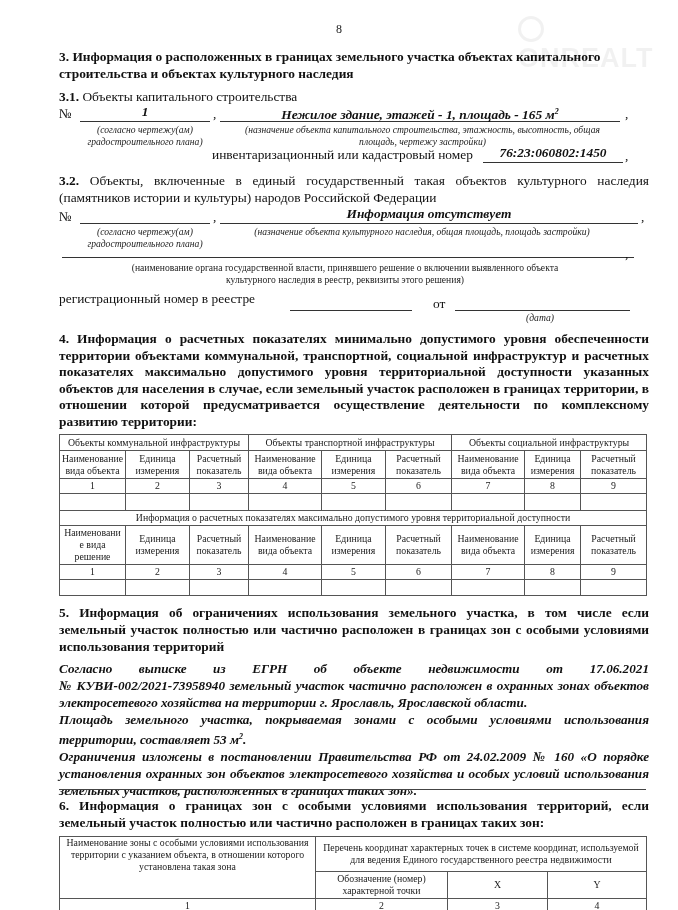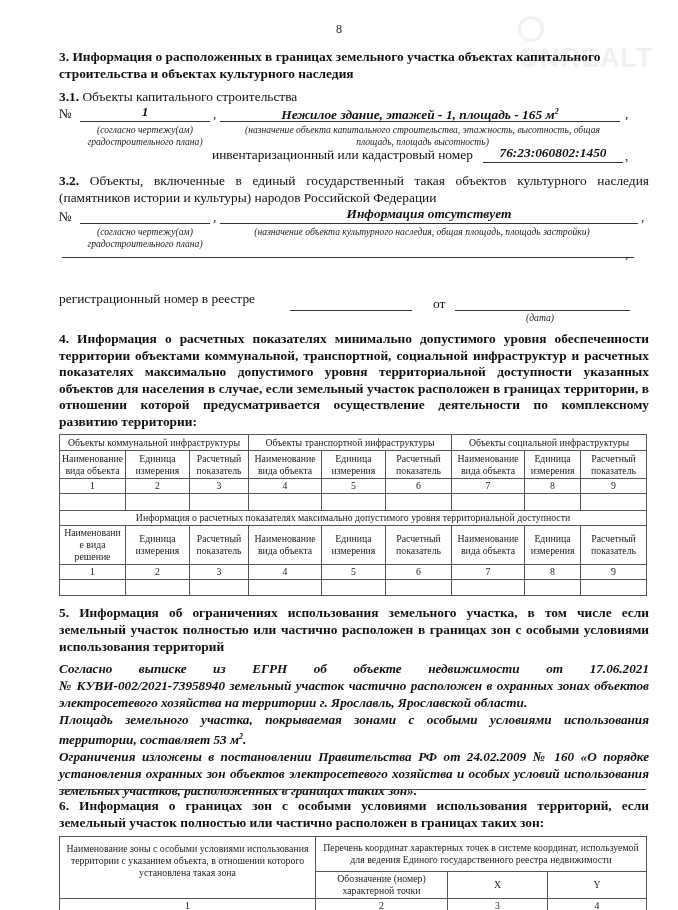--- a/index.html
+++ b/index.html
@@ -39,21 +39,21 @@
 
   <div class="abs txt" style="left:59px; top:88px;"><span class="b">3.1.</span><span> Объекты капитального строительства</span></div>
 
   <div class="abs txt" style="left:59px; top:105px;">№</div>
   <div class="abs line field" style="left:80px; top:104px; width:130px; height:18px;"><span>1</span></div>
   <div class="abs comma" style="left:213px; top:106px;">,</div>
   <div class="abs line field" style="left:220px; top:104px; width:400px; height:18px;"><span>Нежилое здание, этажей - 1, площадь - 165 м</span><sup>2</sup></div>
   <div class="abs comma" style="left:625px; top:106px;">,</div>
 
   <div class="abs cap" style="left:80px; top:124px; width:130px;">(согласно чертежу(ам) градостроительного плана)</div>
-  <div class="abs cap" style="left:225px; top:124px; width:395px;">(назначение объекта капитального строительства, этажность, высотность, общая площадь, площадь высотность)</div>
+  <div class="abs cap" style="left:225px; top:124px; width:395px;">(назначение объекта капитального строительства, этажность, высотность, общая площадь, чертежу застройки)</div>
 
   <div class="abs txt" style="left:212px; top:146px;">инвентаризационный или кадастровый номер</div>
   <div class="abs line field" style="left:483px; top:145px; width:140px; height:18px;"><span>76:23:060802:1450</span></div>
   <div class="abs comma" style="left:625px; top:148px;">,</div>
 
   <div class="abs txt" style="left:59px; top:172px; width:590px;">
     <div class="just"><span class="b">3.2.</span><span> Объекты, включенные в единый государственный такая объектов культурного наследия</span></div>
     <div>(памятников истории и культуры) народов Российской Федерации</div>
   </div>
 
@@ -61,20 +61,21 @@
   <div class="abs line field" style="left:80px; top:206px; width:130px; height:18px;"><span></span></div>
   <div class="abs comma" style="left:213px; top:209px;">,</div>
   <div class="abs line field" style="left:220px; top:206px; width:418px; height:18px;"><span>Информация отсутствует</span></div>
   <div class="abs comma" style="left:641px; top:209px;">,</div>
 
   <div class="abs cap" style="left:80px; top:226px; width:130px;">(согласно чертежу(ам) градостроительного плана)</div>
   <div class="abs cap" style="left:217px; top:226px; width:410px;">(назначение объекта культурного наследия, общая площадь, площадь застройки)</div>
 
   <div class="abs line" style="left:62px; top:249px; width:572px; height:9px;"></div>
   <div class="abs comma" style="left:625px; top:246px;">,</div>
+  <div class="abs capn" style="left:110px; top:262px; width:470px;">(наименование органа государственной власти, принявшего решение о включении выявленного объекта культурного наследия в реестр, реквизиты этого решения)</div>
 
   <div class="abs txt" style="left:59px; top:290px;">регистрационный номер в реестре</div>
   <div class="abs line" style="left:290px; top:298px; width:122px; height:13px;"><span></span></div>
   <div class="abs txt" style="left:433px; top:295px;">от</div>
   <div class="abs line" style="left:455px; top:298px; width:175px; height:13px;"><span></span></div>
   <div class="abs cap" style="left:510px; top:312px; width:60px;">(дата)</div>
 
   <div class="abs h" style="left:59px; top:331px; width:590px; line-height:16.6px;">4. Информация о расчетных показателях минимально допустимого уровня обеспеченности территории объектами коммунальной, транспортной, социальной инфраструктур и расчетных показателях максимально допустимого уровня территориальной доступности указанных объектов для населения в случае, если земельный участок расположен в границах территории, в отношении которой предусматривается осуществление деятельности по комплексному развитию территории:</div>
 
   <table class="abs" style="left:59px; top:434px; width:587px;">
@@ -181,21 +182,21 @@
 
   <table class="abs" style="left:59px; top:836px; width:587px;">
     <colgroup>
       <col style="width:256px">
         <col style="width:132px">
         <col style="width:100px">
         <col style="width:99px">
     </colgroup>
     <tbody>
         <tr style="height:35px">
-      <td rowspan="2" style="vertical-align:top; padding-top:6px;">Наименование зоны с особыми условиями использования территории с указанием объекта, в отношении которого установлена такая зона</td>
+      <td rowspan="2" style="vertical-align:top; padding-top:0;">Наименование зоны с особыми условиями использования территории с указанием объекта, в отношении которого установлена такая зона</td>
       <td colspan="3">Перечень координат характерных точек в системе координат, используемой для ведения Единого государственного реестра недвижимости</td>
     </tr>
     <tr style="height:24px">
       <td>Обозначение (номер) характерной точки</td>
       <td>X</td>
       <td>Y</td>
     </tr>
     <tr style="height:14px">
       <td>1</td>
       <td>2</td>

